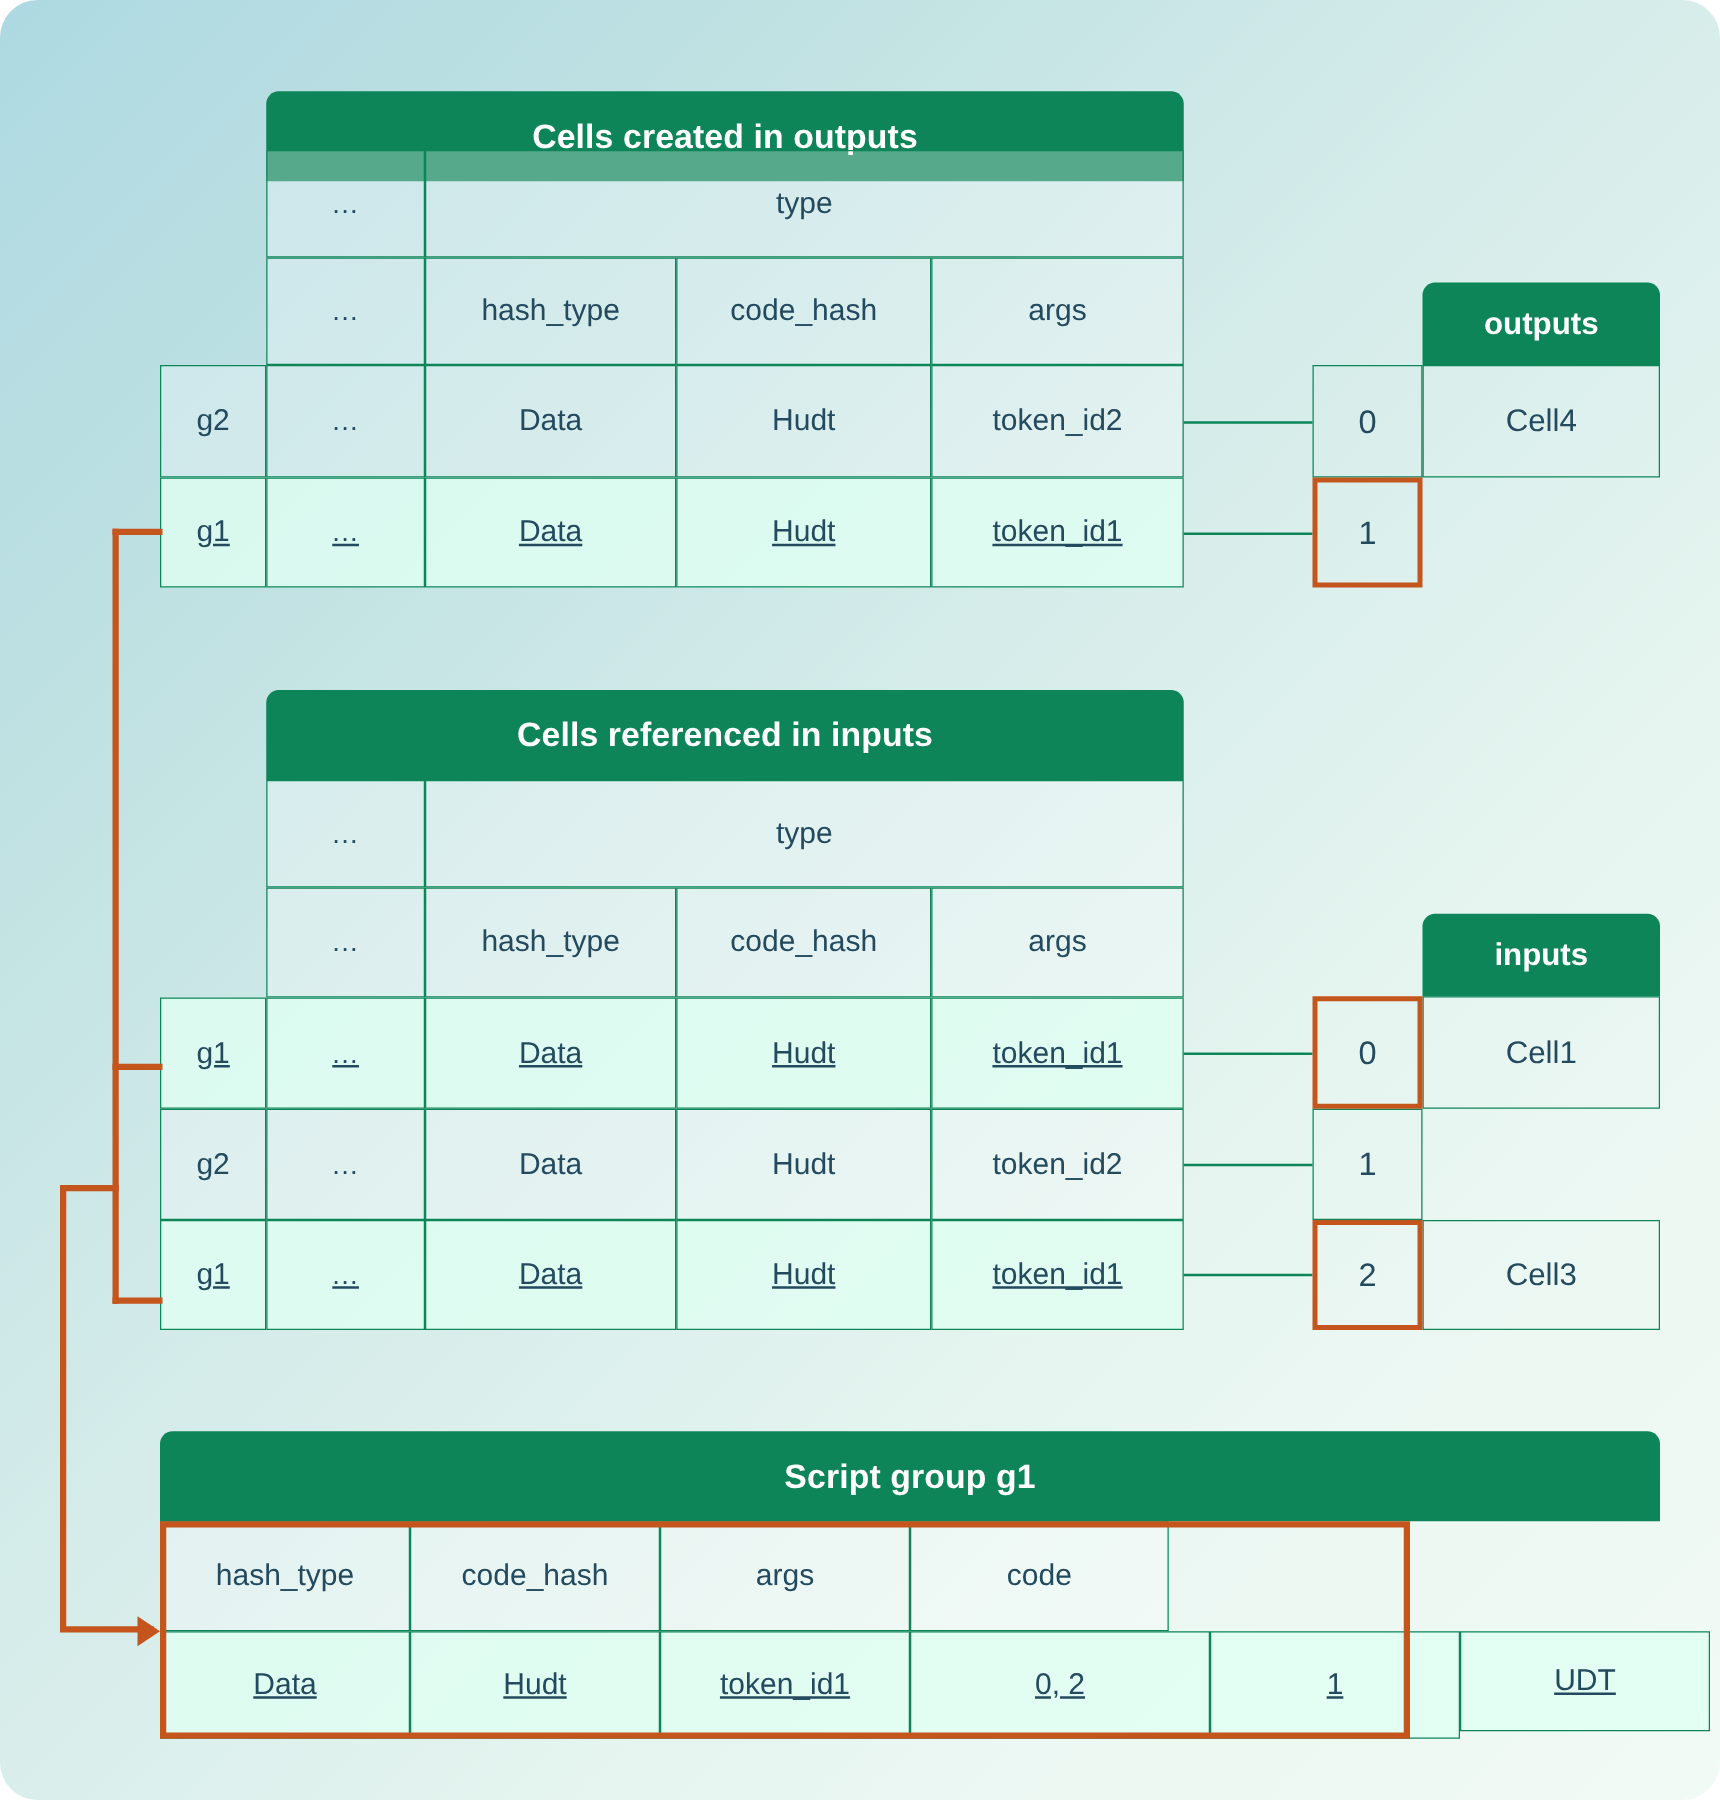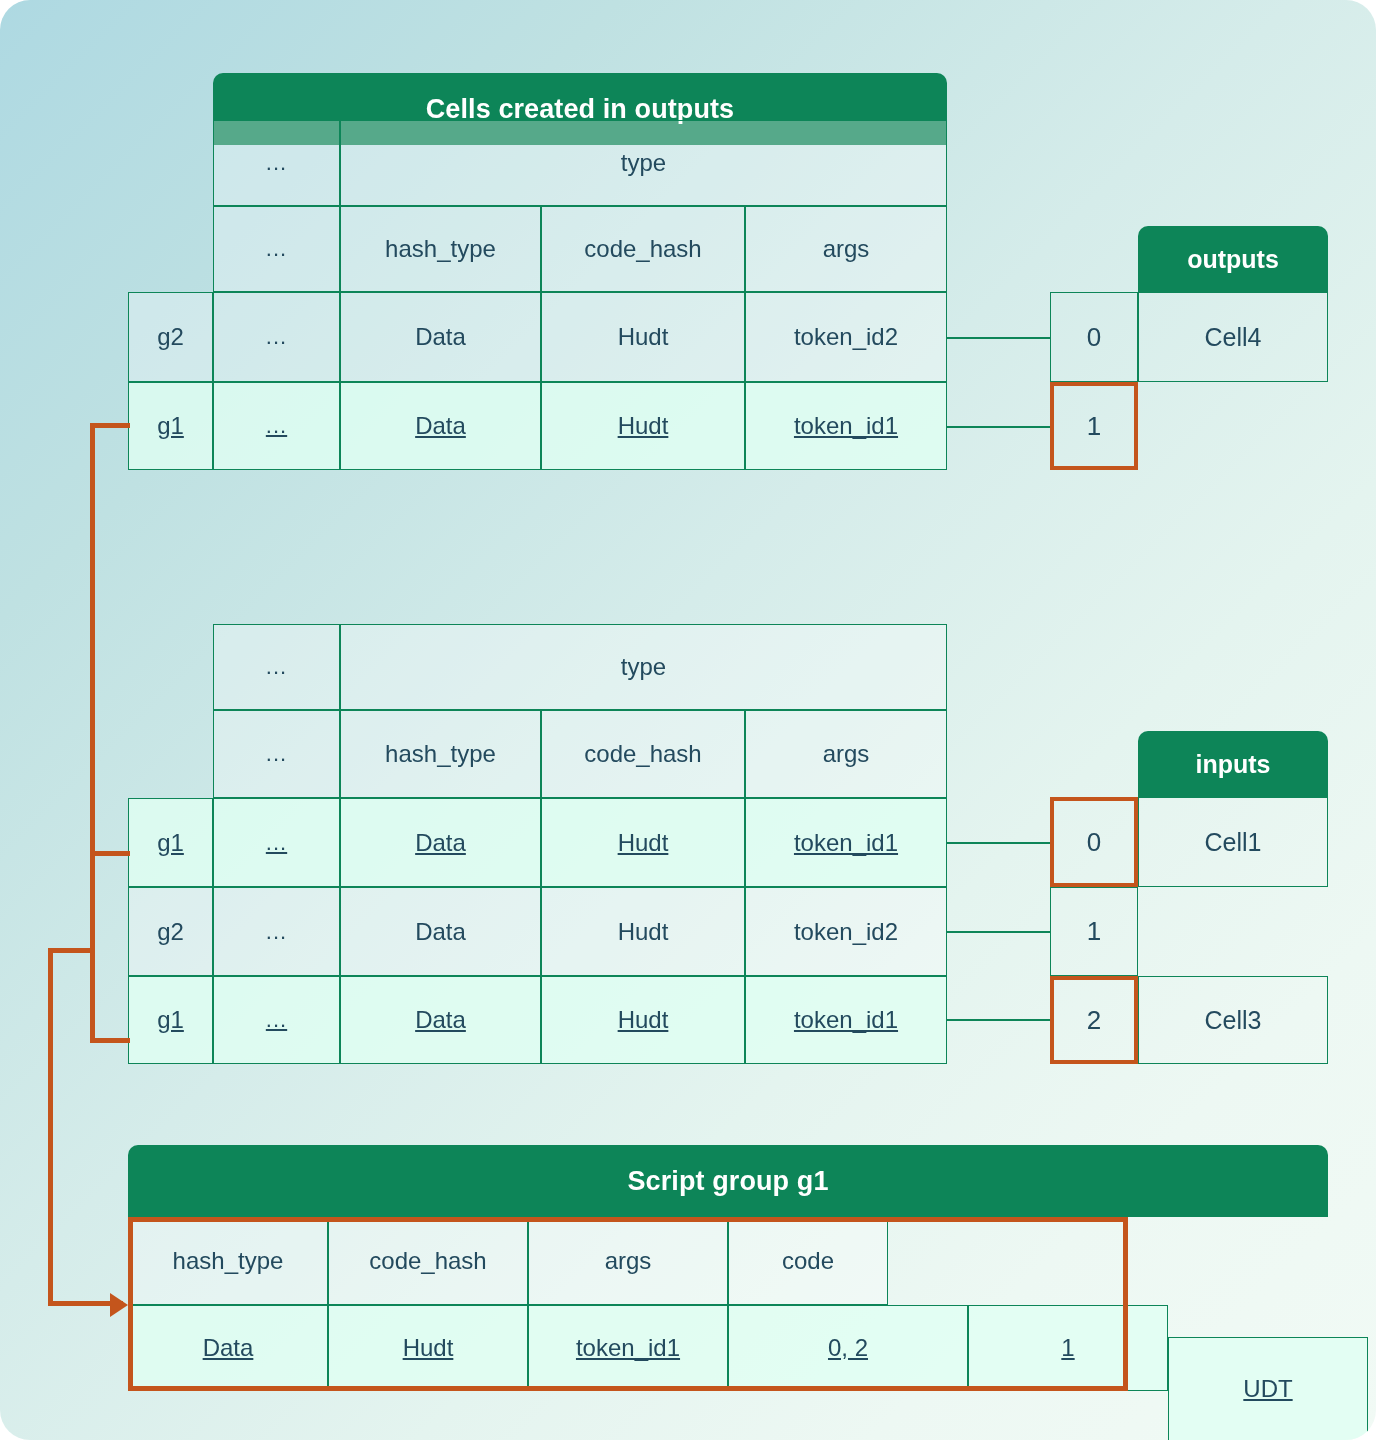--- a/index.html
+++ b/index.html
@@ -110,20 +110,23 @@
   <div class="idxhead" style="position:absolute;left:1138px;top:226px;width:190px;height:66px;">outputs</div>
 
   <div class="row" style="position:absolute;left:1050px;top:292px;">
     <div class="numcell rowhdr" style="width:88px;height:90px;">0</div>
     <div class="numcell rowhdr" style="width:190px;height:90px;font-size:25px;">Cell4</div>
   </div>
   <div class="row" style="position:absolute;left:1050px;top:382px;">
     <div class="numcell rowmint hi" style="width:88px;height:88px;">1</div>
   </div>
 
+  <div class="tbl" style="left:213px;top:552px;width:734px;">
+    <div class="thead title1" style="height:72px;width:734px;">Cells referenced in inputs</div>
+  </div>
 
   <div class="row" style="position:absolute;left:213px;top:624px;">
     <div class="cell rowhdr dots" style="width:127px;height:86px;">...</div>
     <div class="cell rowhdr" style="width:607px;height:86px;">type</div>
   </div>
 
   <div class="row" style="position:absolute;left:213px;top:710px;">
     <div class="cell rowhdr dots" style="width:127px;height:88px;">...</div>
     <div class="cell rowhdr" style="width:201px;height:88px;">hash_type</div>
     <div class="cell rowhdr" style="width:204px;height:88px;">code_hash</div>
@@ -171,30 +174,30 @@
     <div class="numcell rowmint hi" style="width:88px;height:88px;">2</div>
     <div class="numcell rowmint" style="width:190px;height:88px;font-size:25px;">Cell3</div>
   </div>
 
   <div class="thead title1" style="position:absolute;left:128px;top:1145px;width:1200px;height:72px;">Script group g1</div>
 
   <div class="row" style="position:absolute;left:128px;top:1217px;">
     <div class="cell rowhdr" style="width:200px;height:88px;">hash_type</div>
     <div class="cell rowhdr" style="width:200px;height:88px;">code_hash</div>
     <div class="cell rowhdr" style="width:200px;height:88px;">args</div>
-    <div class="cell rowhdr" style="width:160px;height:88px;">code</div>
+    <div class="cell rowhdr" style="width:207px;height:88px;">code</div>
   </div>
 
   <div class="row" style="position:absolute;left:128px;top:1305px;">
     <div class="cell rowmint" style="width:200px;height:86px;">Data</div>
     <div class="cell rowmint" style="width:200px;height:86px;">Hudt</div>
     <div class="cell rowmint" style="width:200px;height:86px;">token_id1</div>
     <div class="cell rowmint" style="width:240px;height:86px;">0, 2</div>
     <div class="cell rowmint" style="width:200px;height:86px;">1</div>
-    <div class="cell rowmint" style="width:200px;height:104px;margin-top:32px;">UDT</div>
+    <div class="cell rowmint" style="width:200px;height:80px;">UDT</div>
   </div>
 
   <div class="obox" style="left:128px;top:1217px;width:1000px;height:174px;"></div>
 
   <div class="orange ohl" style="left:90px;top:423px;width:40px;"></div>
   <div class="orange ovl" style="left:90px;top:423px;height:620px;"></div>
   <div class="orange ohl" style="left:90px;top:1038px;width:40px;"></div>
   <div class="orange ohl" style="left:90px;top:851px;width:40px;"></div>
 
   <div class="orange ohl" style="left:48px;top:948px;width:47px;"></div>

